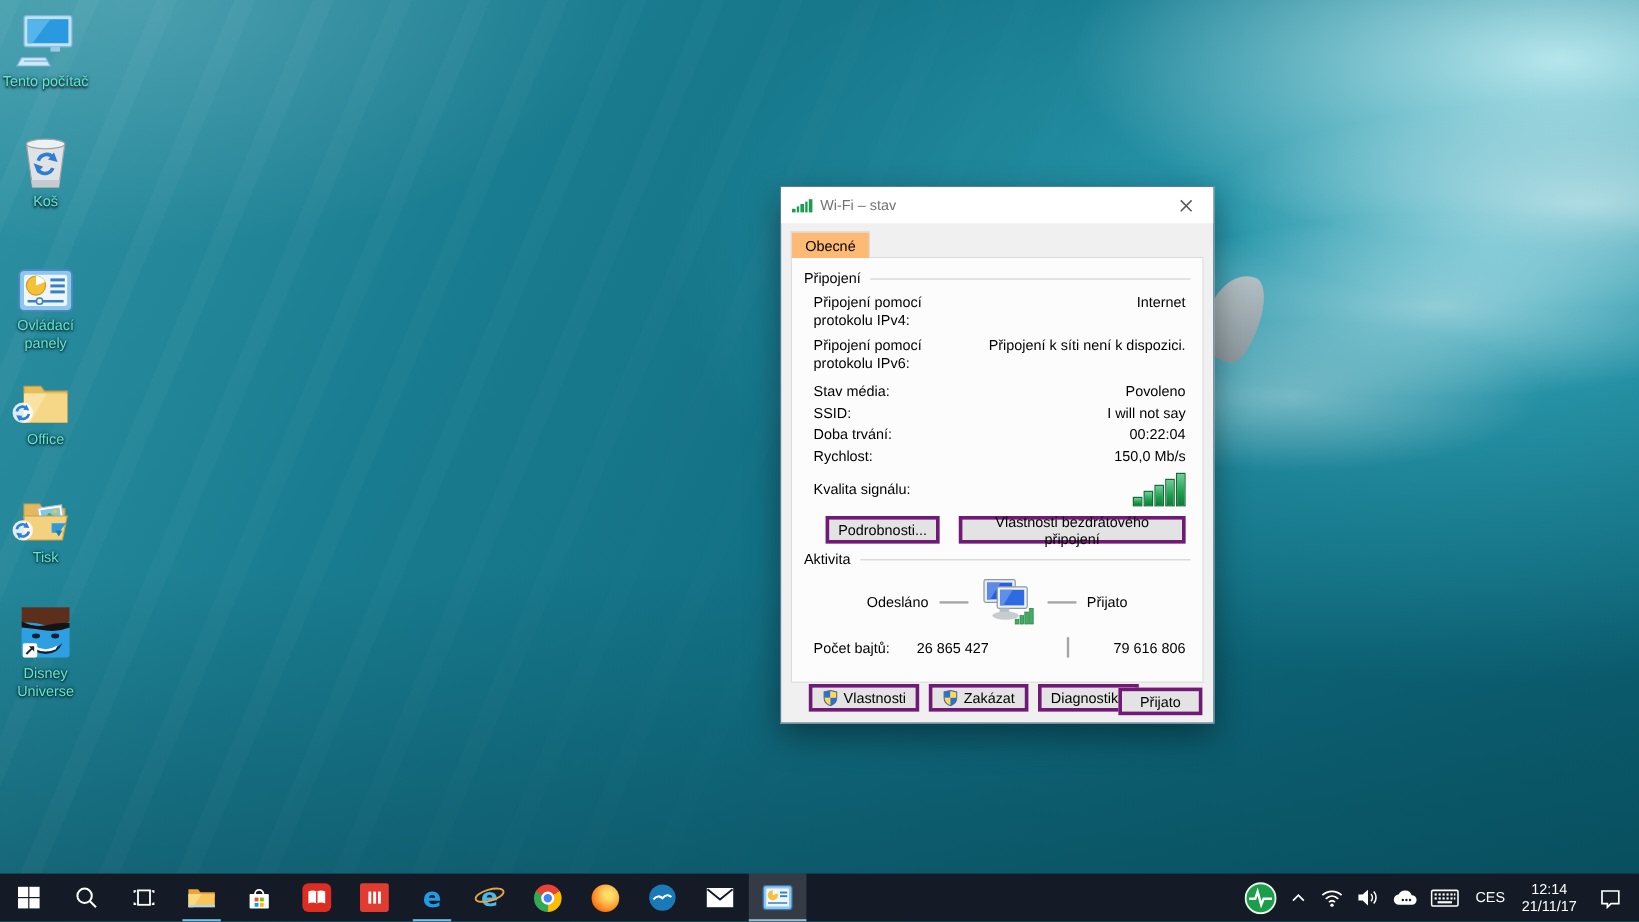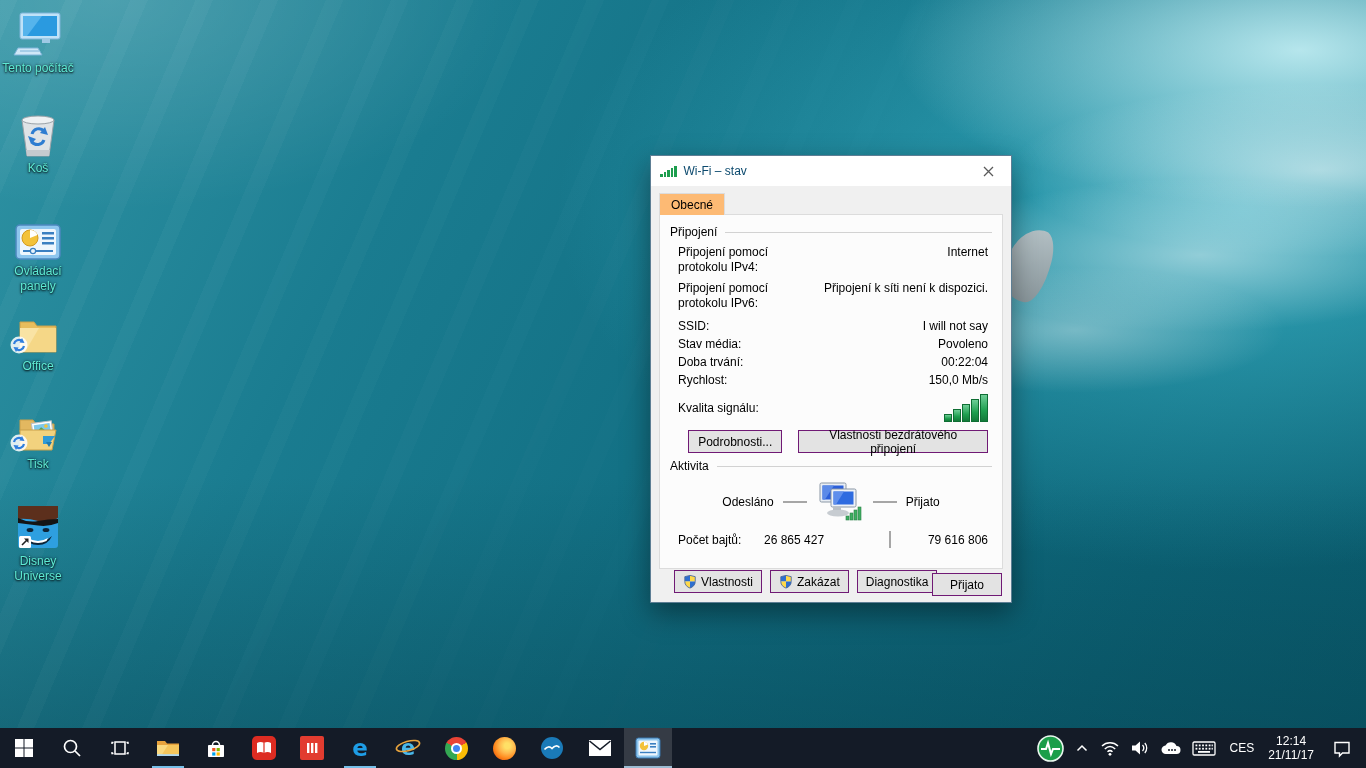--- a/index.html
+++ b/index.html
@@ -40,21 +40,21 @@
   .overlay-bl{ position:absolute; left:8px; bottom:-2px; }
 
   
   .dialog{
     position:absolute; left:650px; top:155px; width:362px; height:448px;
     background:#f0f0f0; border:1px solid #5d7e94;
     box-shadow:0 10px 26px rgba(0,0,0,.4);
     font-size:12px; color:#000;
   }
   .titlebar{ height:30px; background:#fff; display:flex; align-items:center; padding:0 0 0 9px; }
-  .titlebar .ttl{ margin-left:7px; color:#0c4a6e; flex:1; }
+  .titlebar .ttl{ margin-left:7px; color:#737373; flex:1; }
   .close-btn{ width:45px; height:30px; display:flex; align-items:center; justify-content:center; }
   .sigbars{ display:flex; align-items:flex-end; gap:1px; }
   .sigbars i{ display:block; width:3px; background:linear-gradient(180deg,#6fce97,#1d9e4e 60%,#127a39); border:1px solid #0e6e33; border-bottom-width:1px; }
   .sigbars.mini i{ width:2.5px; border-width:0; background:#1d9e4e; }
   .tab{
     position:absolute; left:8px; top:37px; height:22px; padding:0 11px; background:#fdba74;
     border:1px solid #dcdcdc; border-bottom:none; display:flex; align-items:center; z-index:2;
   }
   .tab-page{
     position:absolute; left:8px; right:8px; top:58px; bottom:33px;
@@ -62,21 +62,21 @@
   }
   .group-hdr{ display:flex; align-items:center; gap:8px; margin:6px 10px 6px 10px; }
   .group-hdr::after{ content:""; flex:1; height:1px; background:#d2d2d2; }
   .frow{ display:flex; justify-content:space-between; align-items:flex-start; margin:0 14px 4px 18px; line-height:15px; }
   .frow .lbl{ width:128px; }
   .frow .val{ flex:1; text-align:right; }
   .frow.tight{ margin-bottom:3px; }
   .qrow{ align-items:center; margin-top:6px; }
   .qrow .sigbars{ justify-content:flex-end; }
   .win-btn{
-    background:#e3e3e3; border:1px solid #701a75; font-size:12px; color:#000;
+    background:#e3e3e3; border:3px solid #701a75; font-size:12px; color:#000;
     height:23px; display:inline-flex; align-items:center; justify-content:center; gap:4px; padding:0 8px;
     font-family:"Liberation Sans","DejaVu Sans",sans-serif;
   }
   .btnrow1{ display:flex; gap:16px; margin:8px 14px 4px 28px; }
   .btnrow1 .b1{ width:95px; } .btnrow1 .b2{ width:191px; }
   .actrow{ display:flex; align-items:center; justify-content:center; gap:9px; margin-top:6px; height:46px; }
   .dashline{ width:24px; height:2px; background:#a6a6a6; }
   .bytesrow{ display:flex; align-items:center; margin:6px 14px 0 18px; }
   .bytesrow .bl{ width:86px; } .bytesrow .sv{ width:90px; text-align:left; }
   .bytesrow .mid{ width:72px; display:flex; justify-content:center; }
@@ -255,26 +255,26 @@
 
     <div class="frow" style="margin-bottom:6px">
       <span class="lbl">Připojení pomocí protokolu IPv4:</span>
       <span class="val">Internet</span>
     </div>
     <div class="frow" style="margin-bottom:8px">
       <span class="lbl">Připojení pomocí protokolu IPv6:</span>
       <span class="val">Připojení k síti není k dispozici.</span>
     </div>
     <div class="frow tight">
+      <span class="lbl" style="width:200px">Stav média:</span>
+      <span class="val">Povoleno</span>
+    </div>
+    <div class="frow tight">
       <span class="lbl" style="width:200px">SSID:</span>
       <span class="val">I will not say</span>
-    </div>
-    <div class="frow tight">
-      <span class="lbl" style="width:200px">Stav média:</span>
-      <span class="val">Povoleno</span>
     </div>
     <div class="frow tight">
       <span class="lbl" style="width:200px">Doba trvání:</span>
       <span class="val">00:22:04</span>
     </div>
     <div class="frow tight">
       <span class="lbl" style="width:200px">Rychlost:</span>
       <span class="val">150,0 Mb/s</span>
     </div>
     <div class="frow qrow">

